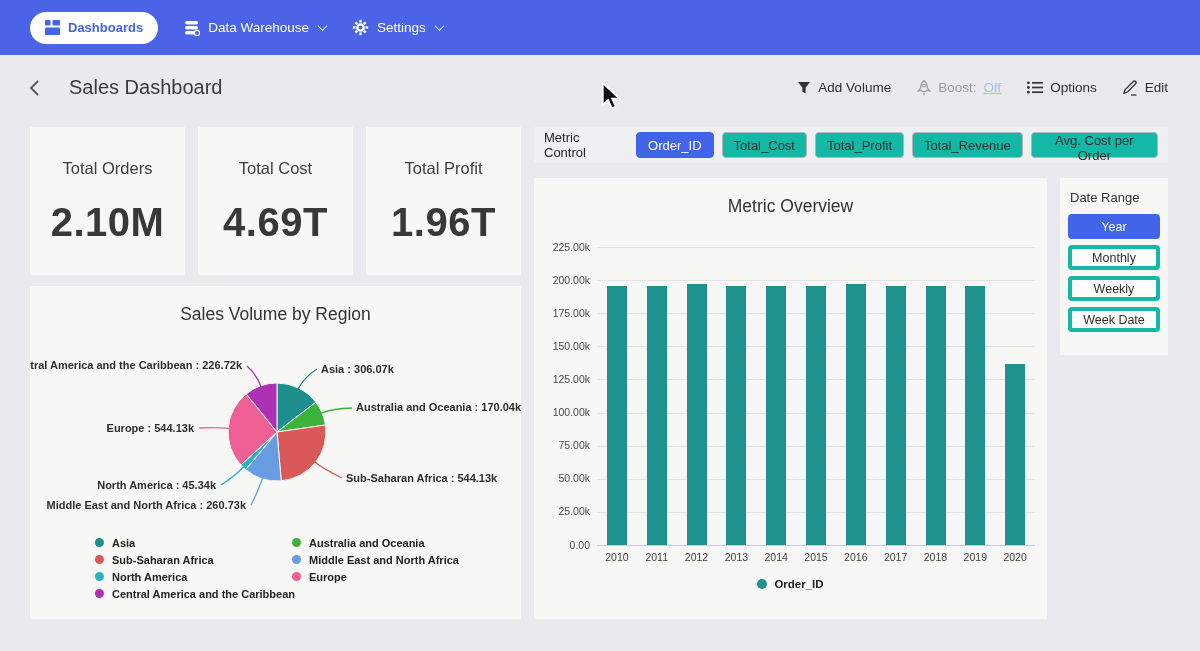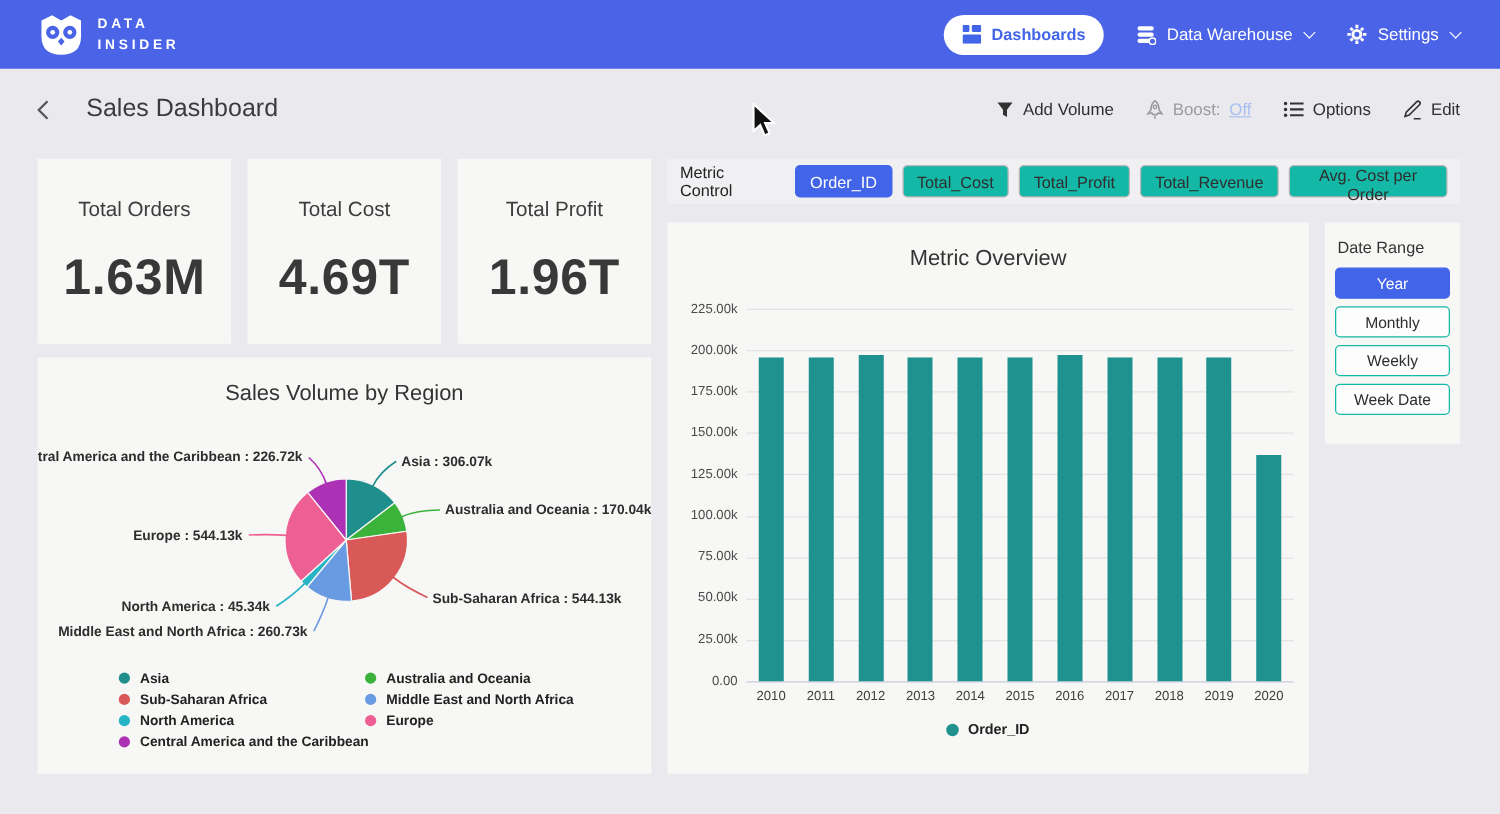--- a/index.html
+++ b/index.html
@@ -66,45 +66,31 @@
   .bar { position:absolute; background:var(--bar-teal,#1f918f); cursor:pointer; }
   .x-label { position:absolute; text-align:center; font-size:10.5px; color:#3e3e3e; }
   .bar-legend { position:absolute; left:0; width:100%; display:flex; justify-content:center; align-items:center;
                 gap:7px; font-size:11.5px; font-weight:bold; color:#222; }
   .bar-legend .legend-dot { width:10px; height:10px; flex:0 0 10px; }
 
   
   #date-panel { left:1060px; top:178px; width:108px; height:177px; padding:10px 8px; }
   .dr-label { font-size:13px; color:#333; margin:2px 0 9px 2px; }
   .dr-btn { display:block; width:92px; height:25px; margin:0 auto 6px; font-size:12.5px; font-family:inherit;
-            color:#2e2e2e; background:#fdfdfd; border:1px solid #14b8a6; border-radius:4px; cursor:pointer; }
+            color:#2e2e2e; background:#fdfdfd; border:4px solid #14b8a6; border-radius:4px; cursor:pointer; }
   .dr-btn.selected { background:var(--accent,#4164e8); color:#fff; border-color:var(--accent,#4164e8); }
 
   #cursor { position:absolute; left:598px; top:82px; z-index:50; pointer-events:none; }
 </style>
 </head>
 <body>
 
 <div id="app">
 
   <nav>
-    <div class="brand">
-      <svg width="38" height="38" viewBox="0 0 36 36">
-        <path d="M3,7 L11,3 L18,7 L25,3 L33,7 L33,19 Q33,33 18,33 Q3,33 3,19 Z" fill="#ffffff"></path>
-        <circle cx="11.5" cy="16" r="5" fill="var(--navbar-bg,#4a63e7)"></circle>
-        <circle cx="24.5" cy="16" r="5" fill="var(--navbar-bg,#4a63e7)"></circle>
-        <circle cx="11.5" cy="16" r="1.8" fill="#ffffff"></circle>
-        <circle cx="24.5" cy="16" r="1.8" fill="#ffffff"></circle>
-        <path d="M18,20 L20.5,23 L18,26 L15.5,23 Z" fill="var(--navbar-bg,#4a63e7)"></path>
-      </svg>
-      <div class="brand-text">
-        <span>DATA</span>
-        <span>INSIDER</span>
-      </div>
-    </div>
     <div class="nav-right">
       <button class="nav-pill">
         <svg width="15" height="15" viewBox="0 0 15 15">
           <rect x="0" y="0" width="5.5" height="5.5" rx="1" fill="var(--accent,#4164e8)"></rect>
           <rect x="7.5" y="0" width="7.5" height="5.5" rx="1" fill="var(--accent,#4164e8)"></rect>
           <rect x="0" y="7.5" width="15" height="7.5" rx="1" fill="var(--accent,#4164e8)"></rect>
         </svg>
         <span>Dashboards</span>
       </button>
       <div class="nav-item">
@@ -178,21 +164,21 @@
           <path d="M1,13.2 L2,9.8 L10.3,1.5 A1.6,1.6 0 0 1 12.6,3.8 L4.3,12.1 Z" fill="none" stroke="#333" stroke-width="1.3"></path>
           <line x1="8" y1="15" x2="13.5" y2="15" stroke="#333" stroke-width="1.3"></line>
         </svg>
         <span>Edit</span>
       </div>
     </div>
   </header>
 
   <div class="panel kpi" style="left:30px">
     <div class="kpi-label">Total Orders</div>
-    <div class="kpi-value">1.63M</div>
+    <div class="kpi-value">2.10M</div>
   </div>
   <div class="panel kpi" style="left:198px">
     <div class="kpi-label">Total Cost</div>
     <div class="kpi-value">4.69T</div>
   </div>
   <div class="panel kpi" style="left:366px">
     <div class="kpi-label">Total Profit</div>
     <div class="kpi-value">1.96T</div>
   </div>
 

